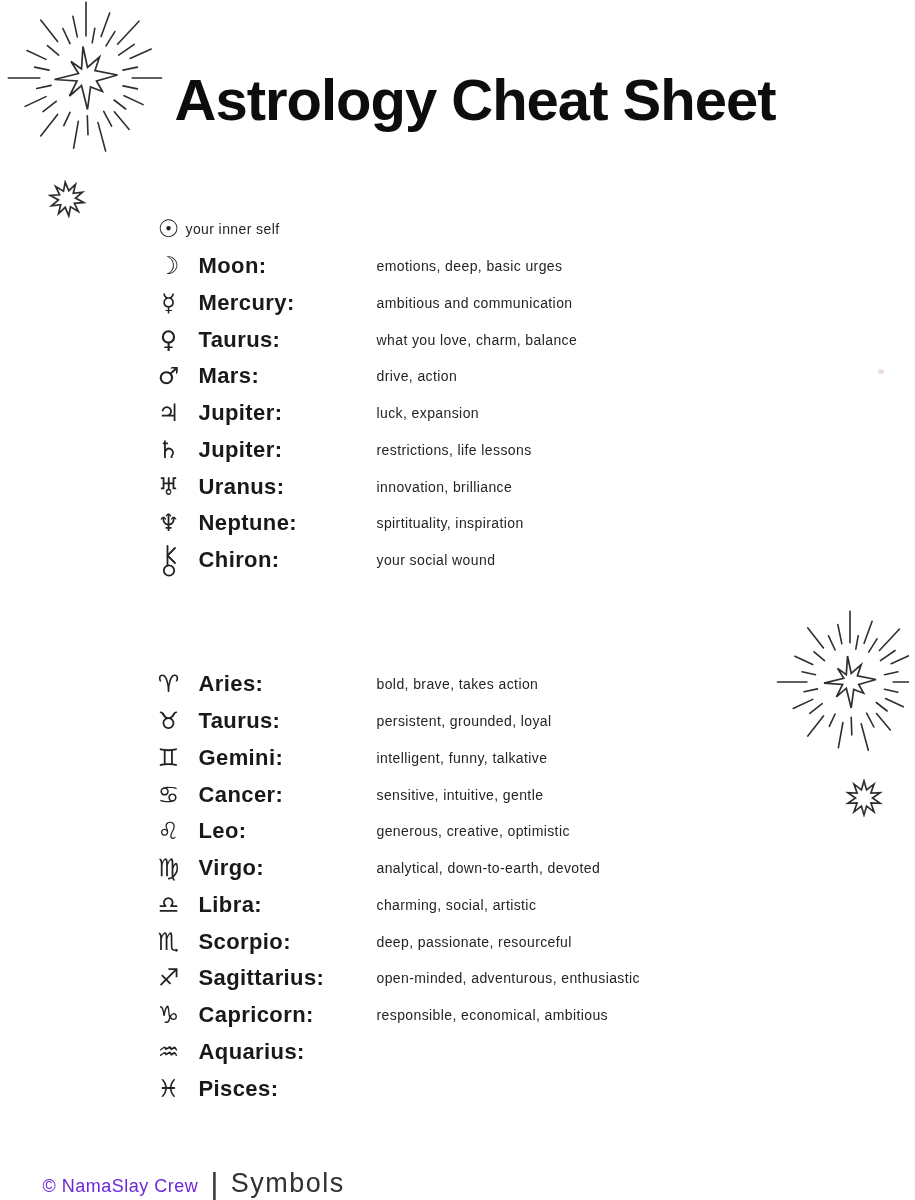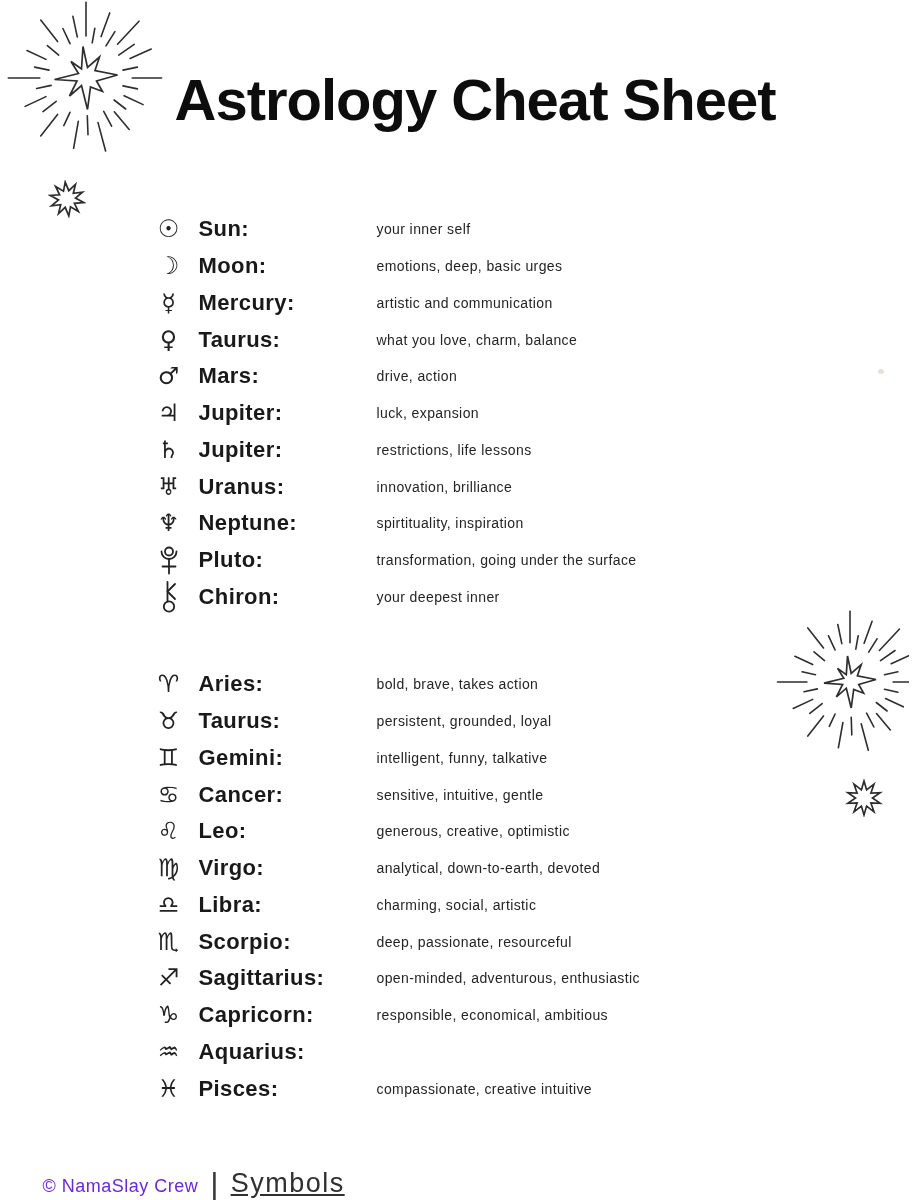--- a/index.html
+++ b/index.html
@@ -39,21 +39,21 @@
   .tiny-dot {
     position:absolute; left:871px; top:369px; width:6px; height:5px;
     border-radius:50%; background:#e9d9da; opacity:0.9;
   }
   .footer {
     position:absolute; left:36px; top:1163px;
     display:flex; align-items:baseline; white-space:nowrap;
   }
   .footer .copyright { font-size:18px; letter-spacing:0.5px; color:#6d28d9; }
   .footer .bar { font-size:32px; font-weight:300; color:#3a3a3a; margin:0 12px 0 12px; position:relative; top:3px; }
-  .footer .brand { font-size:27px; font-weight:400; letter-spacing:1.5px; color:#303030;text-decoration:underline; }
+  .footer .brand { font-size:27px; font-weight:400; letter-spacing:1.5px; color:#303030; }
 </style>
 </head>
 <body>
 
 <div class="page">
 
   <svg id="burst-left" class="deco" style="left:0; top:0;" width="162" height="165" viewBox="0 0 162 165">
       <line x1="79.0" y1="36.0" x2="79.0" y2="2.4"></line>
       <line x1="85.2" y1="42.8" x2="87.8" y2="28.4"></line>
       <line x1="94.1" y1="36.6" x2="102.7" y2="12.9"></line>
@@ -88,32 +88,31 @@
 
   <svg id="star-small-left" class="deco" style="left:41px; top:180px;" width="38" height="38" viewBox="0 0 38 38">
       <polygon points="17.2,2.1 20.8,10.7 27.5,4.3 25.3,13.3 34.5,12.1 27.5,18.1 35.6,22.5 26.4,23.3 30.4,31.6 22.5,26.8 20.8,35.9 17.2,27.3 10.5,33.7 12.7,24.7 3.5,25.9 10.5,19.9 2.4,15.5 11.6,14.8 7.6,6.4 15.5,11.2"></polygon>
     </svg>
 
   <h1 class="title">Astrology Cheat Sheet</h1>
 
   <div id="planets-list" class="list">
       <div class="row">
         <span class="sym">☉</span>
-        <span class="name">Sun:</span>
         <span class="desc">your inner self</span>
       </div>
       <div class="row">
         <span class="sym">☽</span>
         <span class="name">Moon:</span>
         <span class="desc">emotions, deep, basic urges</span>
       </div>
       <div class="row">
         <span class="sym">☿</span>
         <span class="name">Mercury:</span>
-        <span class="desc">artistic and communication</span>
+        <span class="desc">ambitious and communication</span>
       </div>
       <div class="row">
         <span class="sym">♀</span>
         <span class="name">Taurus:</span>
         <span class="desc">what you love, charm, balance</span>
       </div>
       <div class="row">
         <span class="sym">♂</span>
         <span class="name">Mars:</span>
         <span class="desc">drive, action</span>
@@ -130,43 +129,31 @@
       </div>
       <div class="row">
         <span class="sym">♅</span>
         <span class="name">Uranus:</span>
         <span class="desc">innovation, brilliance</span>
       </div>
       <div class="row">
         <span class="sym">♆</span>
         <span class="name">Neptune:</span>
         <span class="desc">spirtituality, inspiration</span>
-      </div>
-      <div class="row">
-        <span class="sym">
-          <svg width="22" height="31" viewBox="0 0 22 31" fill="none" stroke="#222" stroke-width="1.8" stroke-linecap="round">
-            <circle cx="11" cy="6.5" r="4"></circle>
-            <path d="M3.5,6.5 a7.5,7.5 0 0 0 15,0"></path>
-            <line x1="11" y1="14" x2="11" y2="28.5"></line>
-            <line x1="4.5" y1="21.5" x2="17.5" y2="21.5"></line>
-          </svg>
-        </span>
-        <span class="name">Pluto:</span>
-        <span class="desc">transformation, going under the surface</span>
       </div>
       <div class="row">
         <span class="sym">
           <svg width="22" height="33" viewBox="0 0 22 33" fill="none" stroke="#222" stroke-width="1.8" stroke-linecap="round" stroke-linejoin="round">
             <circle cx="11" cy="26.5" r="5.2"></circle>
             <line x1="9.5" y1="2" x2="9.5" y2="21.6"></line>
             <polyline points="17,4 9.5,11.5 17,19"></polyline>
           </svg>
         </span>
         <span class="name">Chiron:</span>
-        <span class="desc">your deepest inner</span>
+        <span class="desc">your social wound</span>
       </div>
     </div>
 
   <div id="signs-list" class="list">
       <div class="row">
         <span class="sym">♈</span>
         <span class="name">Aries:</span>
         <span class="desc">bold, brave, takes action</span>
       </div>
       <div class="row">
@@ -214,21 +201,20 @@
         <span class="name">Capricorn:</span>
         <span class="desc">responsible, economical, ambitious</span>
       </div>
       <div class="row">
         <span class="sym">♒</span>
         <span class="name">Aquarius:</span>
       </div>
       <div class="row">
         <span class="sym">♓</span>
         <span class="name">Pisces:</span>
-        <span class="desc">compassionate, creative intuitive</span>
       </div>
     </div>
 
   <svg id="burst-right" class="deco" style="left:748px; top:590px;" width="167" height="192" viewBox="0 0 167 192">
       <line x1="95.0" y1="52.8" x2="95.0" y2="21.4"></line>
       <line x1="100.8" y1="59.2" x2="103.2" y2="45.7"></line>
       <line x1="109.1" y1="53.3" x2="117.1" y2="31.2"></line>
       <line x1="113.7" y1="62.1" x2="122.0" y2="48.8"></line>
       <line x1="124.4" y1="60.5" x2="144.5" y2="39.0"></line>
       <line x1="125.5" y1="70.6" x2="140.0" y2="60.5"></line>

